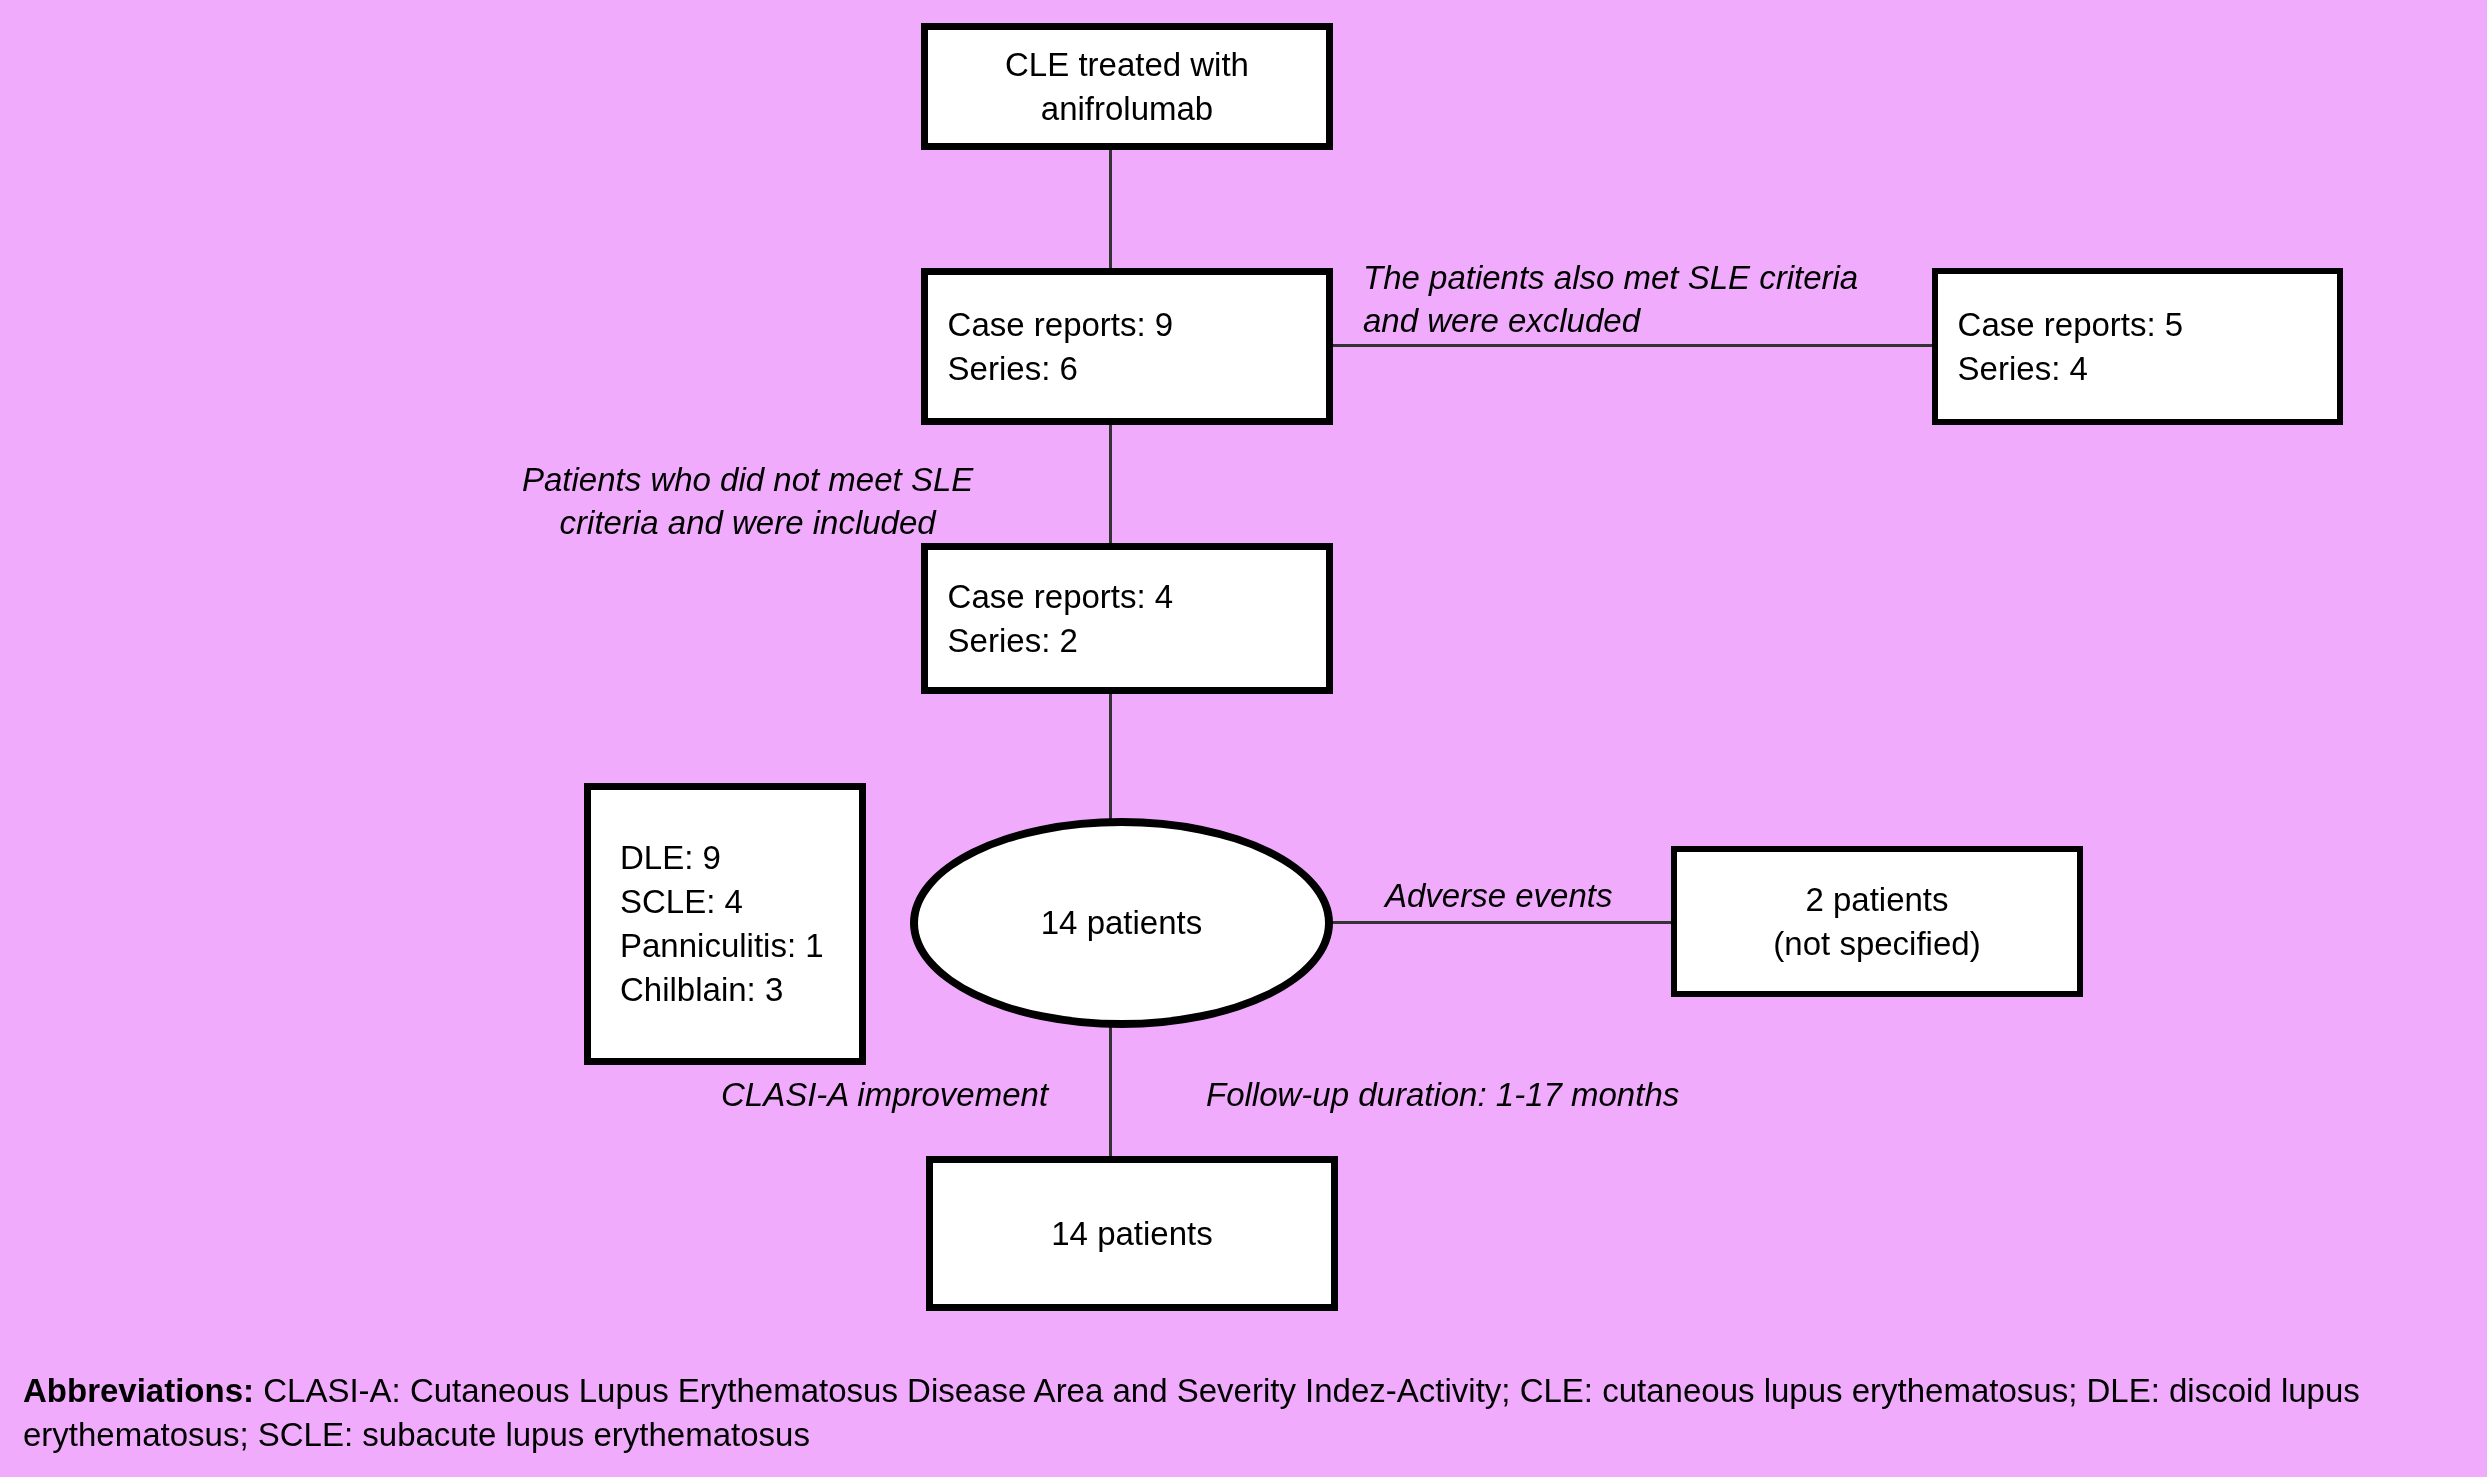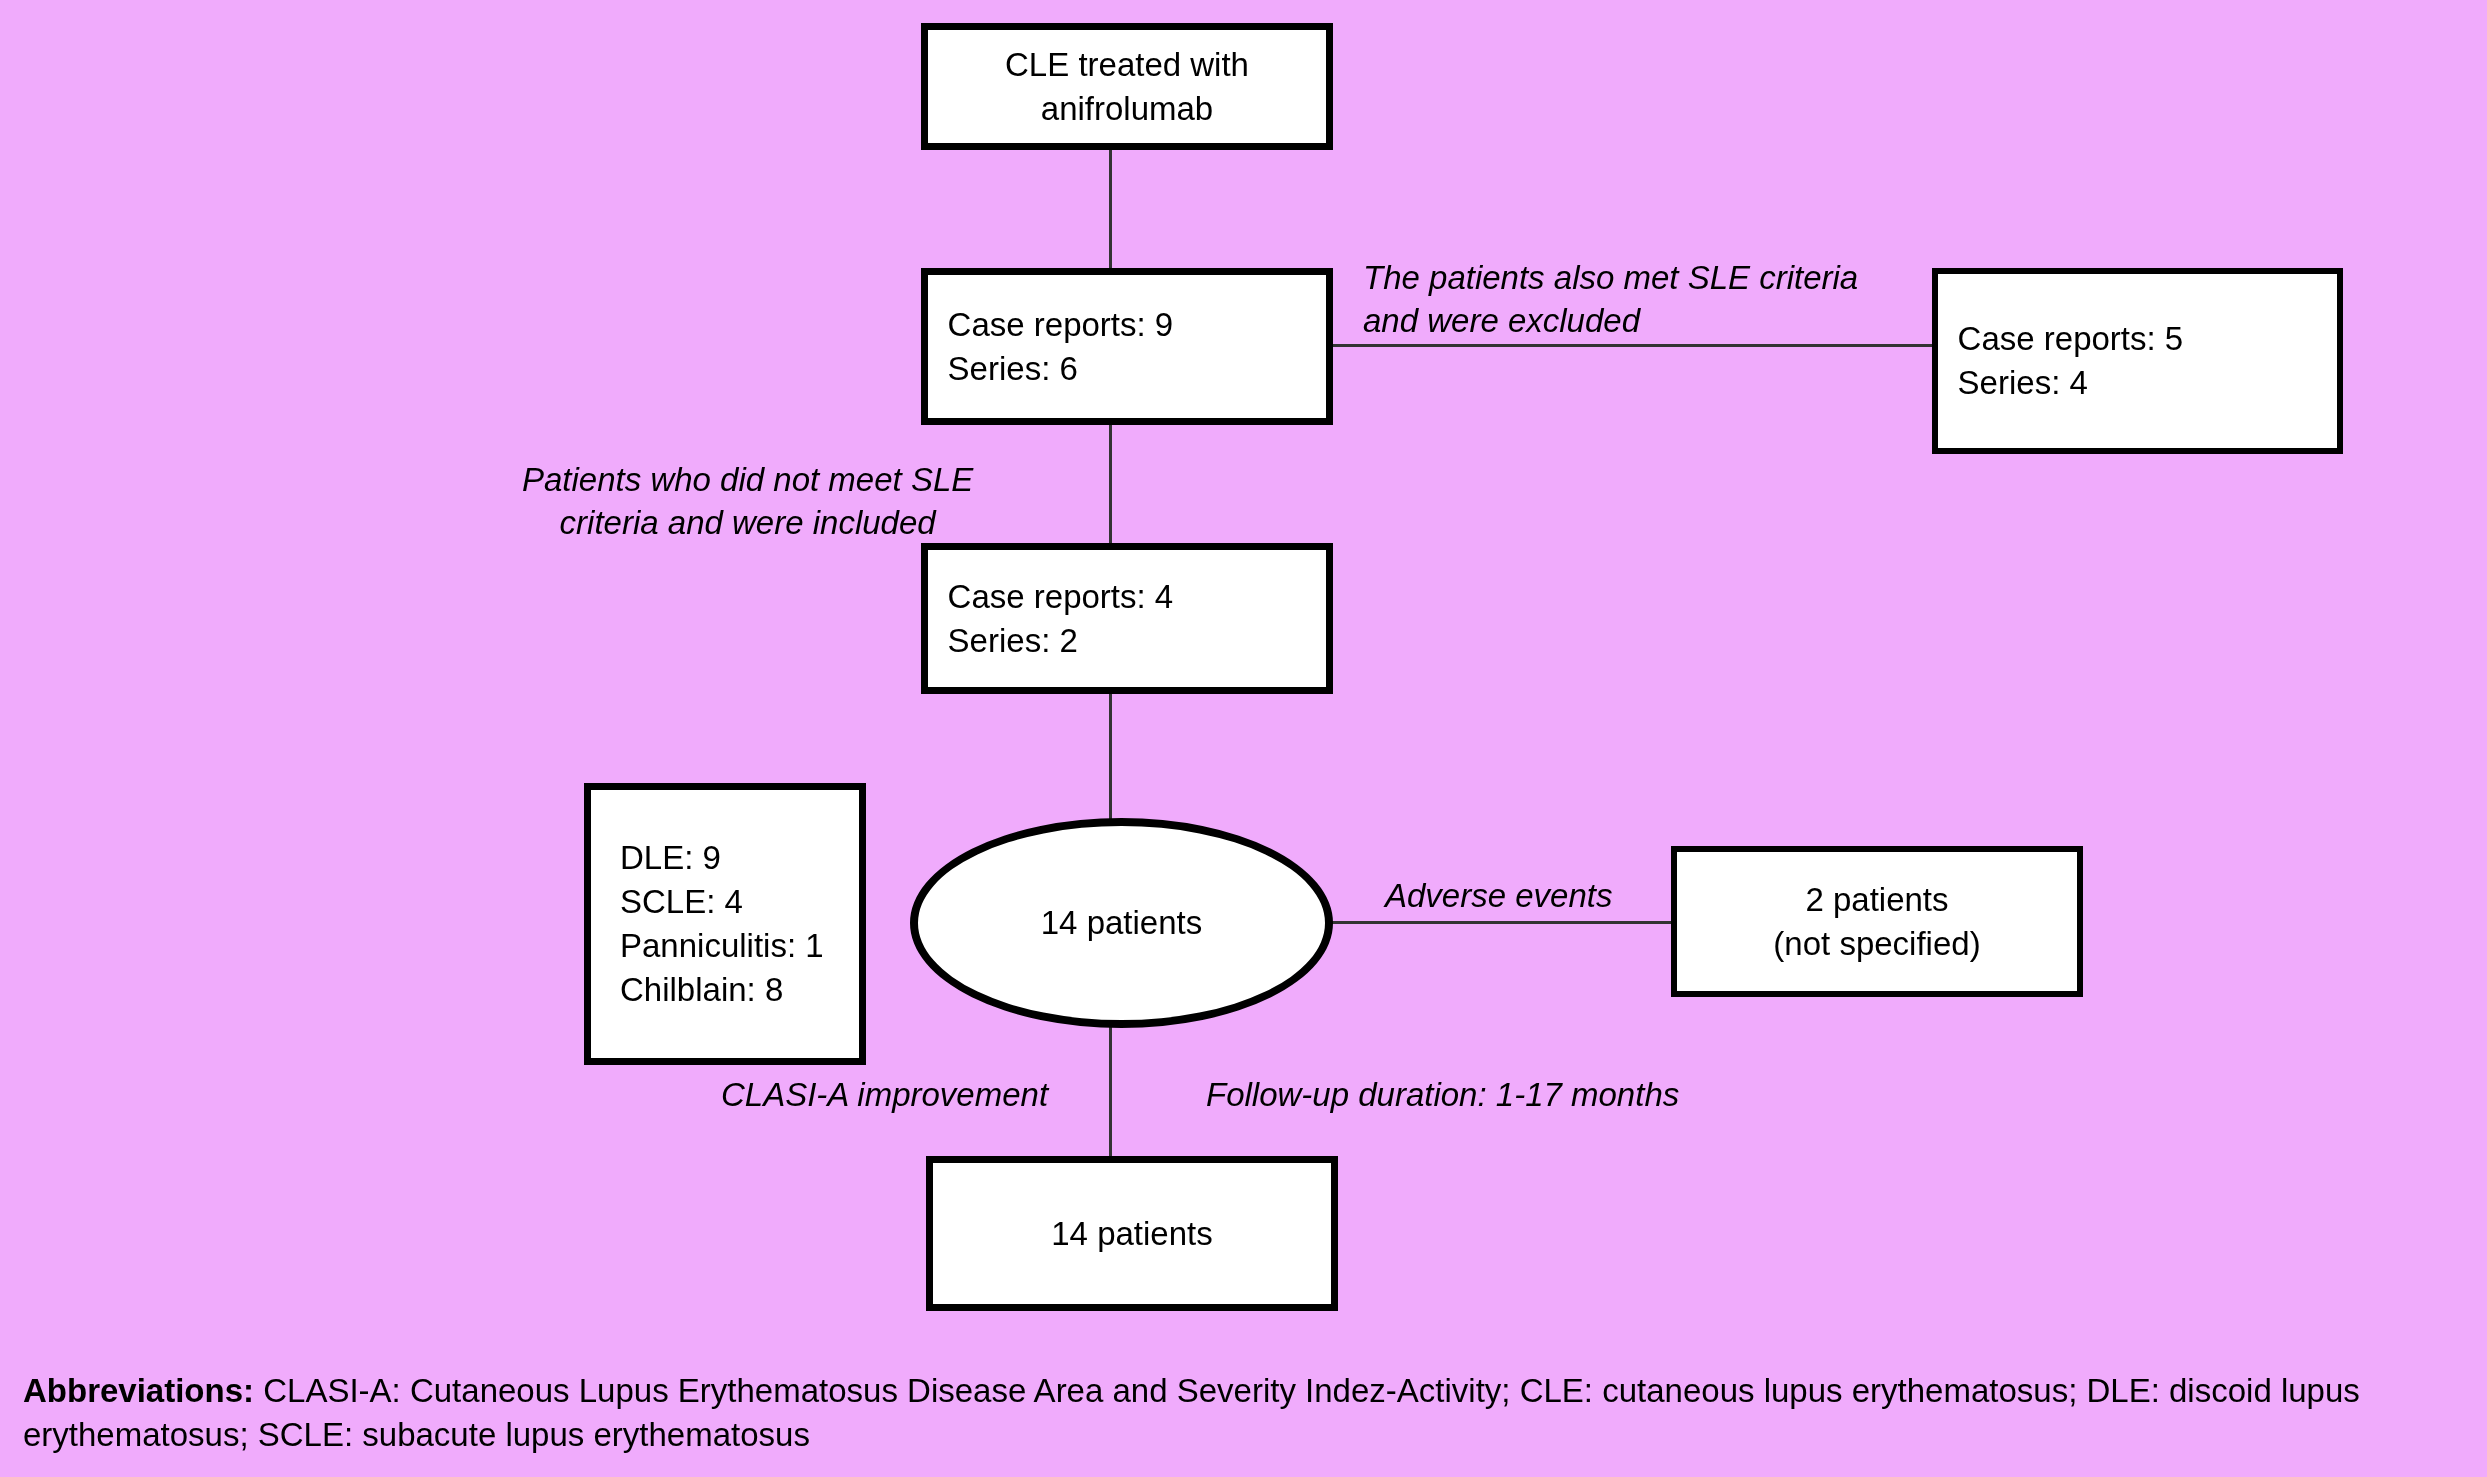--- a/index.html
+++ b/index.html
@@ -72,35 +72,35 @@
   <div class="box align-center" style="left:921px; top:23px; width:412px; height:127px;">
     <div>CLE treated with</div>
     <div>anifrolumab</div>
   </div>
 
   <div class="box align-left" style="left:921px; top:268px; width:412px; height:157px;">
     <div>Case reports: 9</div>
     <div>Series: 6</div>
   </div>
 
-  <div class="box thin align-left" style="left:1932px; top:268px; width:411px; height:186px;">
+  <div class="box thin align-left" style="left:1932px; top:268px; width:411px; height:157px;">
     <div>Case reports: 5</div>
     <div>Series: 4</div>
   </div>
 
   <div class="box align-left" style="left:921px; top:543px; width:412px; height:151px;">
     <div>Case reports: 4</div>
     <div>Series: 2</div>
   </div>
 
   <div class="box align-left" style="left:584px; top:783px; width:282px; height:282px; padding-left:29px;">
     <div>DLE: 9</div>
     <div>SCLE: 4</div>
     <div>Panniculitis: 1</div>
-    <div>Chilblain: 8</div>
+    <div>Chilblain: 3</div>
   </div>
 
   <div class="box ellipse" style="left:910px; top:818px; width:423px; height:210px;">
     <div>14 patients</div>
   </div>
 
   <div class="box thin align-center" style="left:1671px; top:846px; width:412px; height:151px;">
     <div>2 patients</div>
     <div>(not specified)</div>
   </div>

